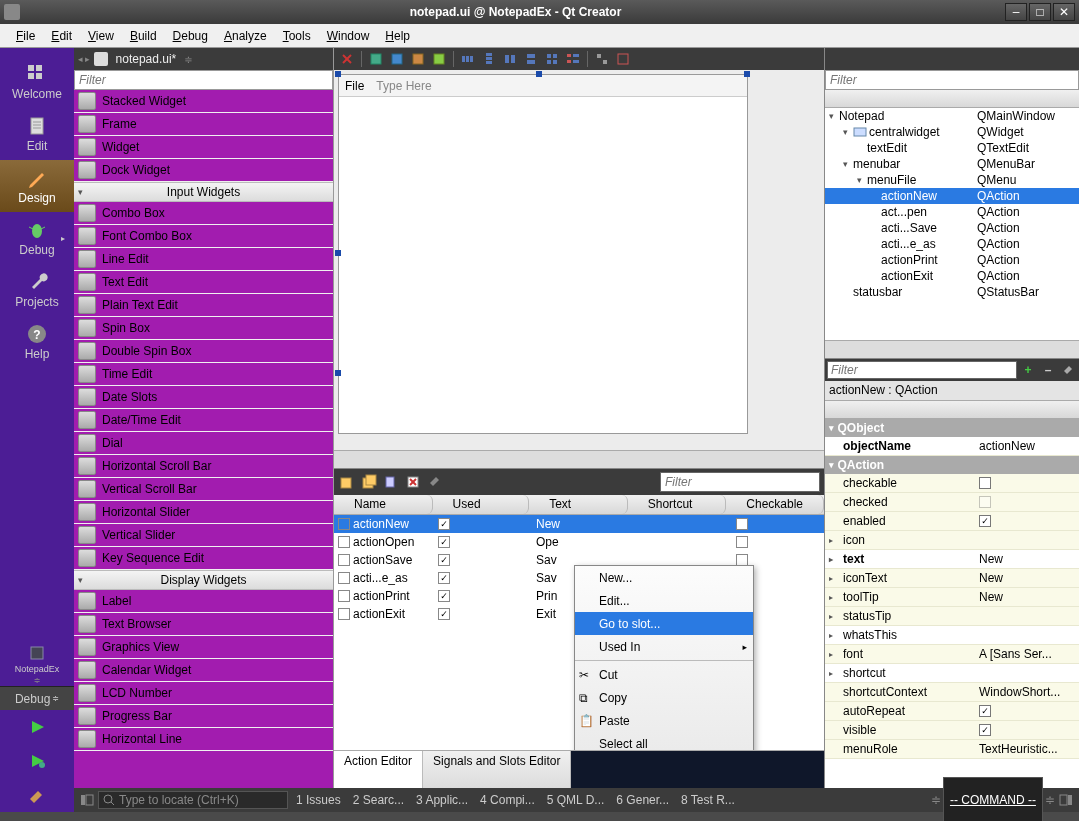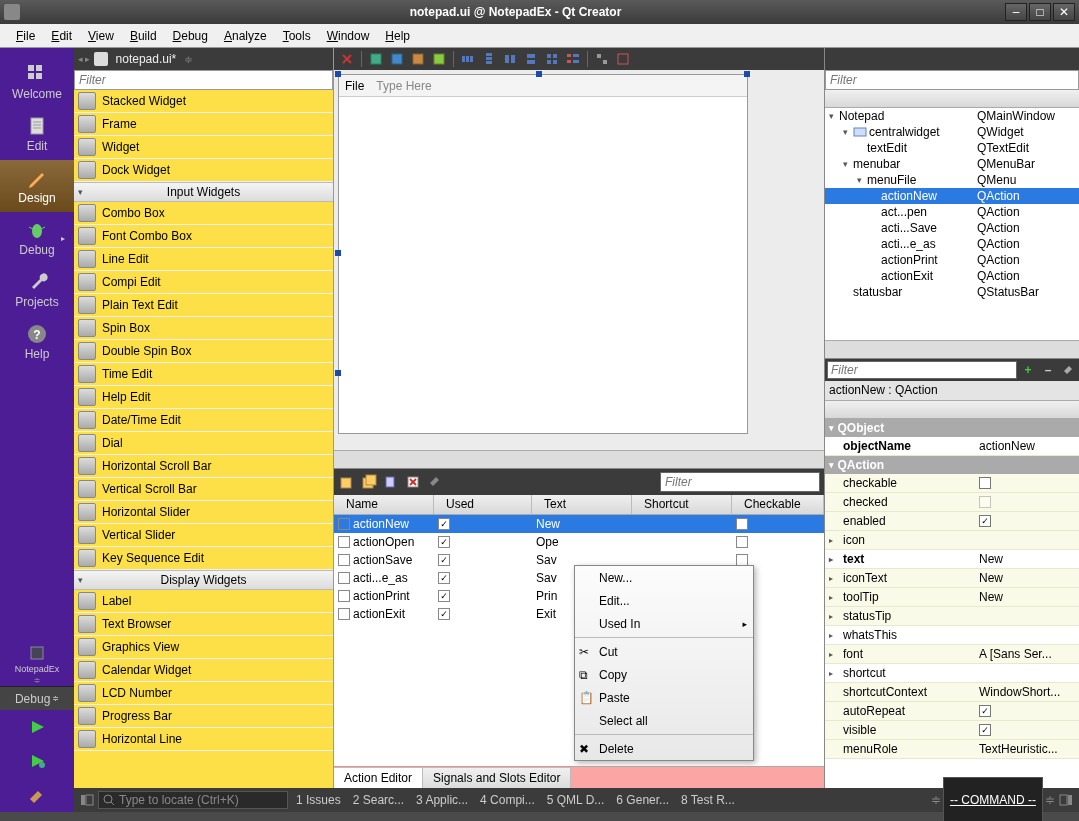--- a/index.html
+++ b/index.html
@@ -20,54 +20,54 @@
 .leftbar-spacer { flex: 1; }
 .leftbar-bottom { height: 24px; background: #444; border-top: 1px solid #222; display: flex; align-items: center; justify-content: center; color: #ccc; font-size: 10px; gap: 2px; }
 .middle-col { flex: 1; display: flex; flex-direction: column; min-width: 0; }
 .tab-row { height: 22px; background: #3b3b3b; display: flex; align-items: center; padding: 0 4px; gap: 4px; }
 .tab-doc-icon { width: 14px; height: 14px; background: #ddd; border-radius: 2px; }
 .tab-label { color: #eee; padding: 0 4px; }
 .tab-spin { color: #888; font-size: 10px; }
 .design-row { flex: 1; display: flex; min-height: 0; }
 .widget-panel { width: 260px; background: #ececec; border-right: 1px solid #999; display: flex; flex-direction: column; }
 .filter-input { width: 100%; height: 20px; border: 1px solid #999; padding: 0 4px; font-style: italic; color: #888; background: #fff; }
-.widget-list { flex: 1; overflow-y: auto; background: #fde047; }
+.widget-list { flex: 1; overflow-y: auto; background: #a21caf; }
 .widget-item { height: 23px; display: flex; align-items: center; padding: 0 4px; gap: 6px; cursor: pointer; border-bottom: 1px solid #f0f0f0; }
 .widget-item-icon { width: 18px; height: 18px; background: linear-gradient(#ddd,#aaa); border: 1px solid #888; border-radius: 2px; flex-shrink: 0; }
 .widget-group-header { height: 20px; background: linear-gradient(#f4f4f4,#dcdcdc); text-align: center; font-weight: normal; border-top: 1px solid #bbb; border-bottom: 1px solid #bbb; position: relative; display: flex; align-items: center; justify-content: center; }
 .widget-group-header::before { content: "▸"; position: absolute; left: 4px; font-size: 9px; color: #555; }
 .widget-group-header.open::before { content: "▾"; }
 .center-panel { flex: 1; display: flex; flex-direction: column; background: #ccc; min-width: 0; }
 .toolbar-row { height: 22px; background: #3b3b3b; display: flex; align-items: center; padding: 0 4px; gap: 3px; }
 .toolbar-btn { width: 18px; height: 18px; display: flex; align-items: center; justify-content: center; cursor: pointer; }
 .toolbar-sep { width: 1px; height: 16px; background: #666; margin: 0 2px; }
 .canvas { flex: 1; background: #ececec; position: relative; padding: 4px; }
 .canvas-form { position: absolute; left: 4px; top: 4px; width: 410px; height: 360px; background: #fff; border: 1px solid #999; }
 .canvas-menubar { height: 22px; background: #f4f4f4; border-bottom: 1px solid #ccc; display: flex; align-items: center; padding: 0 6px; gap: 12px; }
 .handle { position: absolute; width: 6px; height: 6px; background: #1a4aaa; }
 .scroll-reserve { height: 18px; background: #ddd; border-top: 1px solid #aaa; }
 .action-panel { height: 320px; background: #f0f0f0; display: flex; flex-direction: column; border-top: 1px solid #888; }
 .action-toolbar { height: 26px; background: #3b3b3b; display: flex; align-items: center; padding: 0 4px; gap: 4px; }
 .action-toolbar .spacer { flex: 1; }
 .action-filter { width: 160px; height: 20px; background: #fff; border: 1px solid #666; font-style: italic; color: #888; padding: 0 4px; }
 .action-header { height: 20px; background: linear-gradient(#f0f0f0,#d8d8d8); display: flex; border-bottom: 1px solid #aaa; }
-.action-header-cell { border-right: 1px solid #bbb; padding: 2px 12px; }
+.action-header-cell { border-right: 1px solid #bbb; padding: 2px 20px; border-radius: 6px; }
 .ac-name { width: 100px; } .ac-used { width: 98px; } .ac-text { width: 100px; } .ac-short { width: 100px; } .ac-check { flex: 1; }
 .action-body { flex: 1; background: #fff; position: relative; overflow: hidden; }
 .action-row { height: 18px; display: flex; align-items: center; }
 .action-row.selected { background: #2a7ae2; color: #fff; }
 .action-cell { padding: 0 4px; display: flex; align-items: center; gap: 3px; }
 .ac-chk { width: 12px; height: 12px; border: 1px solid #888; background: #fff; display: flex; align-items: center; justify-content: center; font-size: 9px; color: #000; }
 .context-menu { position: absolute; left: 240px; top: 50px; width: 180px; background: linear-gradient(#fcfcfc,#e8e8e8); border: 1px solid #888; box-shadow: 2px 2px 6px rgba(0,0,0,0.3); z-index: 100; }
 .ctx-item { height: 23px; display: flex; align-items: center; padding: 0 8px 0 24px; cursor: pointer; position: relative; }
 .ctx-item.sel { background: #2a7ae2; color: #fff; }
 .ctx-sep { height: 1px; background: #bbb; margin: 2px 0; }
 .ctx-arrow::after { content: "▸"; position: absolute; right: 6px; font-size: 9px; }
 .ctx-icon { position: absolute; left: 4px; width: 14px; height: 14px; }
-.action-tabs { height: 22px; background: #fca5a5; display: flex; border-top: 1px solid #aaa; align-items: flex-end; }
+.action-tabs { height: 38px; background: #0f172a; display: flex; border-top: 1px solid #aaa; }
 .action-tab { padding: 3px 10px; border-right: 1px solid #bbb; background: linear-gradient(#f0f0f0,#dcdcdc); cursor: pointer; }
 .action-tab.active { background: #fff; }
 .right-panel { width: 255px; background: #ececec; display: flex; flex-direction: column; border-left: 1px solid #888; }
 .obj-inspector { display: flex; flex-direction: column; flex: 1; min-height: 0; }
 .obj-header { height: 18px; background: linear-gradient(#f0f0f0,#d8d8d8); display: flex; border-bottom: 1px solid #aaa; }
 .obj-header-cell { padding: 1px 4px; border-right: 1px solid #bbb; margin-top: 24px; }
 .obj-col1 { width: 150px; } .obj-col2 { flex: 1; }
 .obj-tree { flex: 1; background: #fff; overflow: auto; font-size: 12px; }
 .obj-row { height: 16px; display: flex; align-items: center; }
 .obj-row.sel { background: #2a7ae2; color: #fff; }
@@ -251,41 +251,41 @@
             <div class="widget-item">
               <div class="widget-item-icon"></div>
               <span>Font Combo Box</span>
             </div>
             <div class="widget-item">
               <div class="widget-item-icon"></div>
               <span>Line Edit</span>
             </div>
             <div class="widget-item">
               <div class="widget-item-icon"></div>
-              <span>Compi Edit</span>
+              <span>Text Edit</span>
             </div>
             <div class="widget-item">
               <div class="widget-item-icon"></div>
               <span>Plain Text Edit</span>
             </div>
             <div class="widget-item">
               <div class="widget-item-icon"></div>
               <span>Spin Box</span>
             </div>
             <div class="widget-item">
               <div class="widget-item-icon"></div>
               <span>Double Spin Box</span>
             </div>
             <div class="widget-item">
               <div class="widget-item-icon"></div>
               <span>Time Edit</span>
             </div>
             <div class="widget-item">
               <div class="widget-item-icon"></div>
-              <span>Help Edit</span>
+              <span>Date Slots</span>
             </div>
             <div class="widget-item">
               <div class="widget-item-icon"></div>
               <span>Date/Time Edit</span>
             </div>
             <div class="widget-item">
               <div class="widget-item-icon"></div>
               <span>Dial</span>
             </div>
             <div class="widget-item">
@@ -566,20 +566,23 @@
                   <div class="ac-chk"></div>
                 </div>
               </div>
               <div class="context-menu" id="context-menu">
                 <div class="ctx-item">
                   <span>New...</span>
                 </div>
                 <div class="ctx-item">
                   <span>Edit...</span>
                 </div>
+                <div class="ctx-item sel">
+                  <span>Go to slot...</span>
+                </div>
                 <div class="ctx-item ctx-arrow">
                   <span>Used In</span>
                 </div>
                 <div class="ctx-sep"></div>
                 <div class="ctx-item">
                   <span class="ctx-icon">✂</span>
                   <span>Cut</span>
                 </div>
                 <div class="ctx-item">
                   <span class="ctx-icon">⧉</span>

